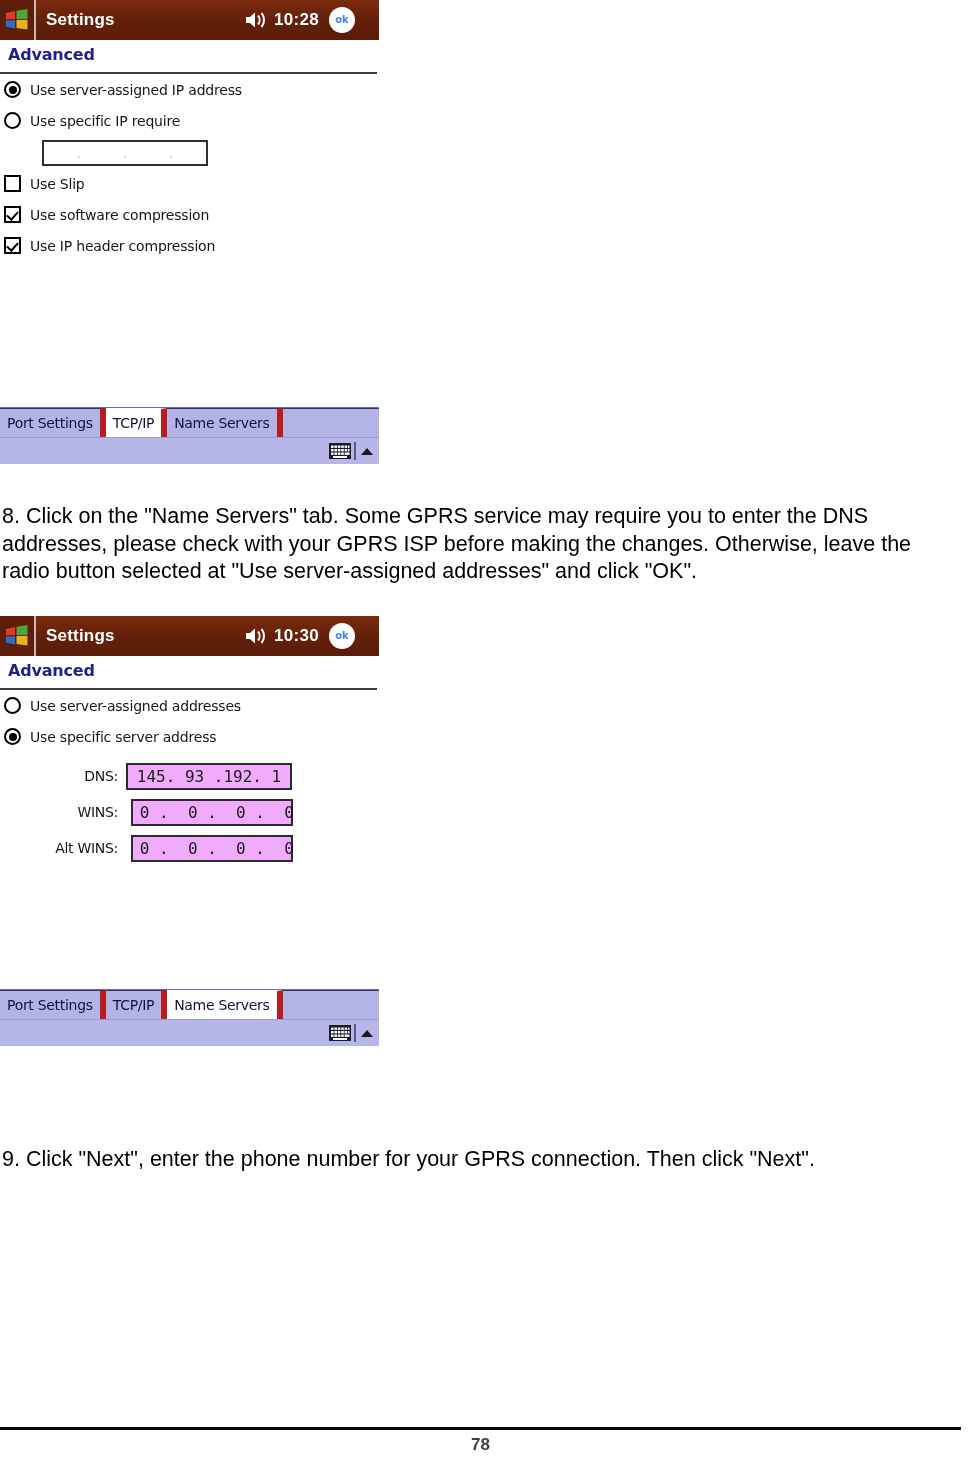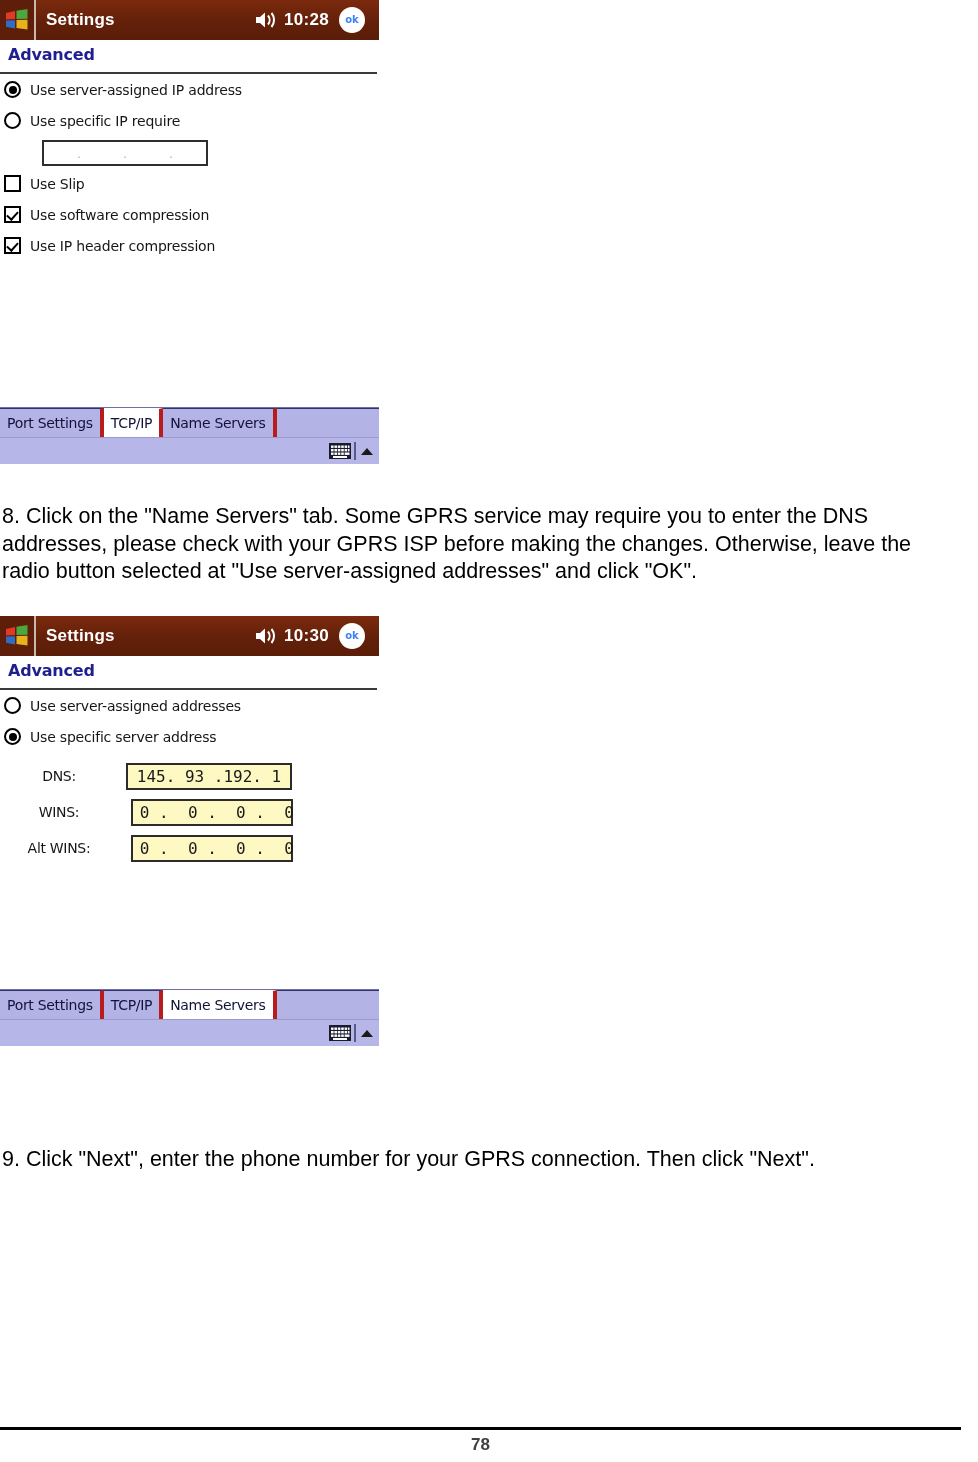--- a/index.html
+++ b/index.html
@@ -59,21 +59,21 @@
     color: #ffffff;
     margin-left: 10px;
     letter-spacing: 0.2px;
     white-space: nowrap;
   }
   .tb-right {
     margin-left: auto;
     display: flex;
     align-items: center;
     gap: 6px;
-    padding-right: 14px;
+    padding-right: 24px;
   }
   .speaker-icon { width: 24px; height: 20px; display: block; }
   .clock {
     font-size: 17px;
     font-weight: bold;
     color: #ffffff;
     white-space: nowrap;
     letter-spacing: 0.3px;
   }
   .ok-btn {
@@ -190,33 +190,33 @@
   }
 
   
   .field-row {
     display: flex;
     align-items: center;
     height: 36px;
   }
   .field-label {
     width: 126px;
-    text-align: center;
+    text-align: right;
     padding-right: 8px;
     font-size: 14px;
     color: #161616;
     font-family: "DejaVu Sans", sans-serif;
     box-sizing: border-box;
     white-space: nowrap;
     letter-spacing: -0.3px;
   }
   .field-box {
     height: 27px;
     border: 2px solid #2b2b2b;
-    background: #fef9c3;
+    background: #f0abfc;
     box-sizing: border-box;
     display: flex;
     align-items: center;
     justify-content: center;
     font-size: 16px;
     color: #1a1a1a;
     font-family: "DejaVu Sans Mono", monospace;
     letter-spacing: 0px;
     white-space: pre;
   }
@@ -229,21 +229,21 @@
   
   .tabstrip {
     display: flex;
     align-items: stretch;
     height: 29px;
     background: #b6b6e8;
     border-top: 1px solid #6f6fa8;
   }
   .tab {
     background: #b3b3e6;
-    border-right: 4px solid #b91c1c;
+    border-right: 6px solid #b91c1c;
     border-top: 1px solid #33336b;
     display: flex;
     align-items: center;
     justify-content: center;
     padding: 0 7px;
     font-size: 14px;
     color: #12123a;
     font-family: "DejaVu Sans", sans-serif;
     box-sizing: border-box;
     white-space: nowrap;

